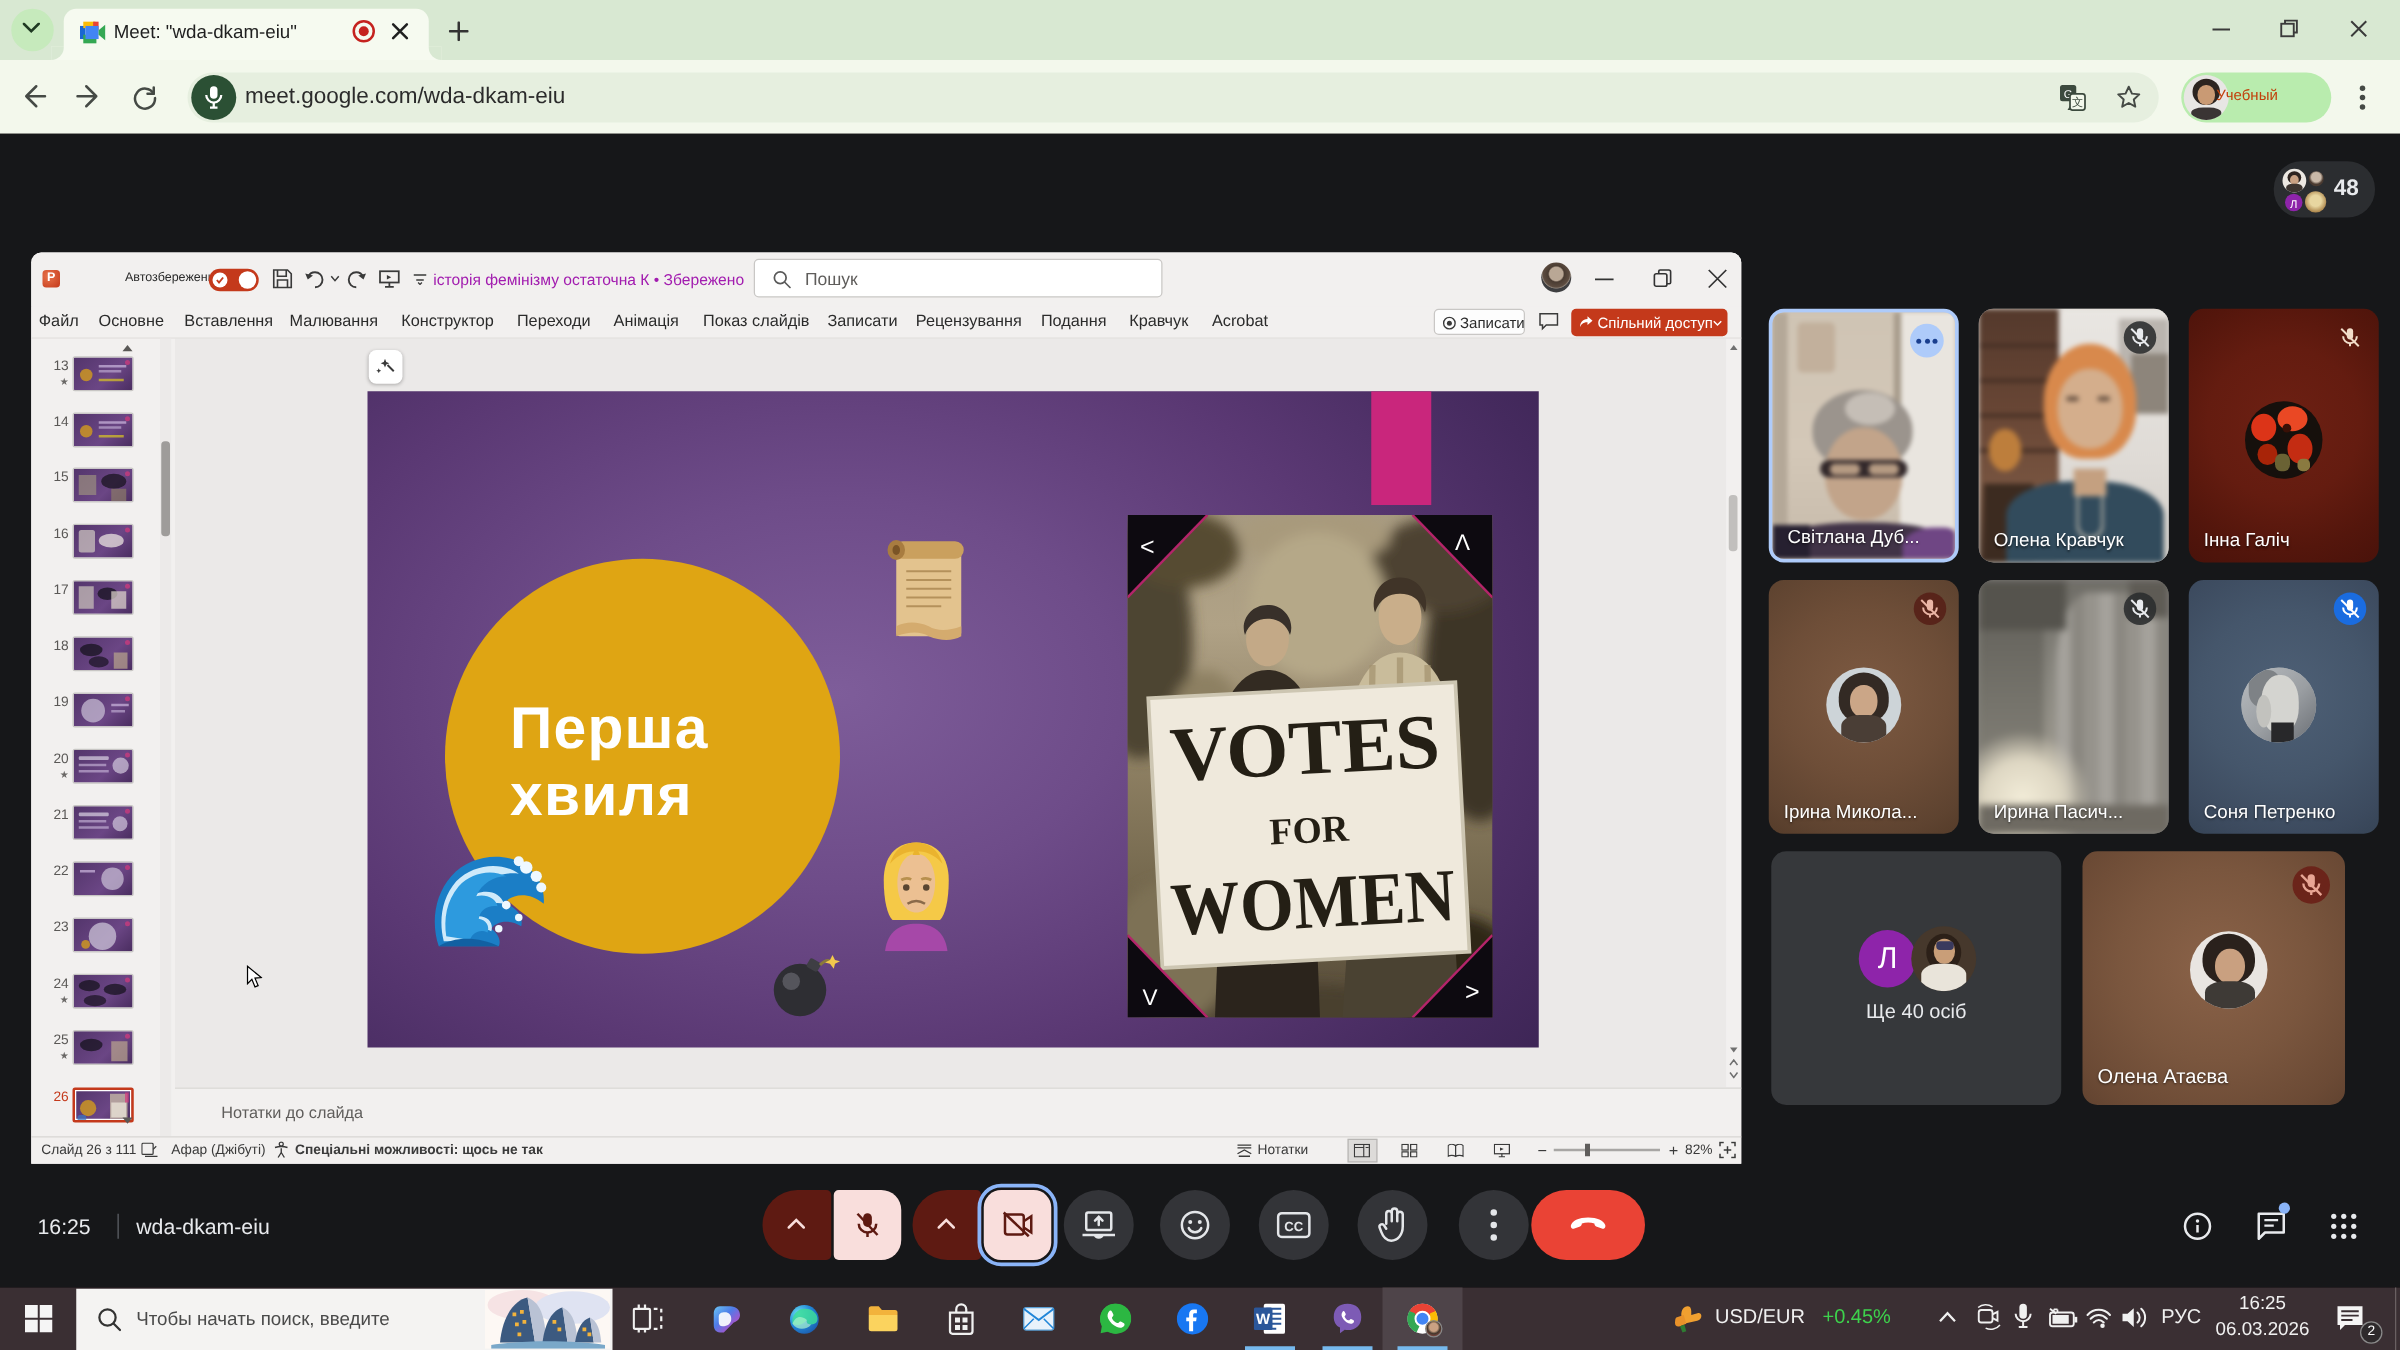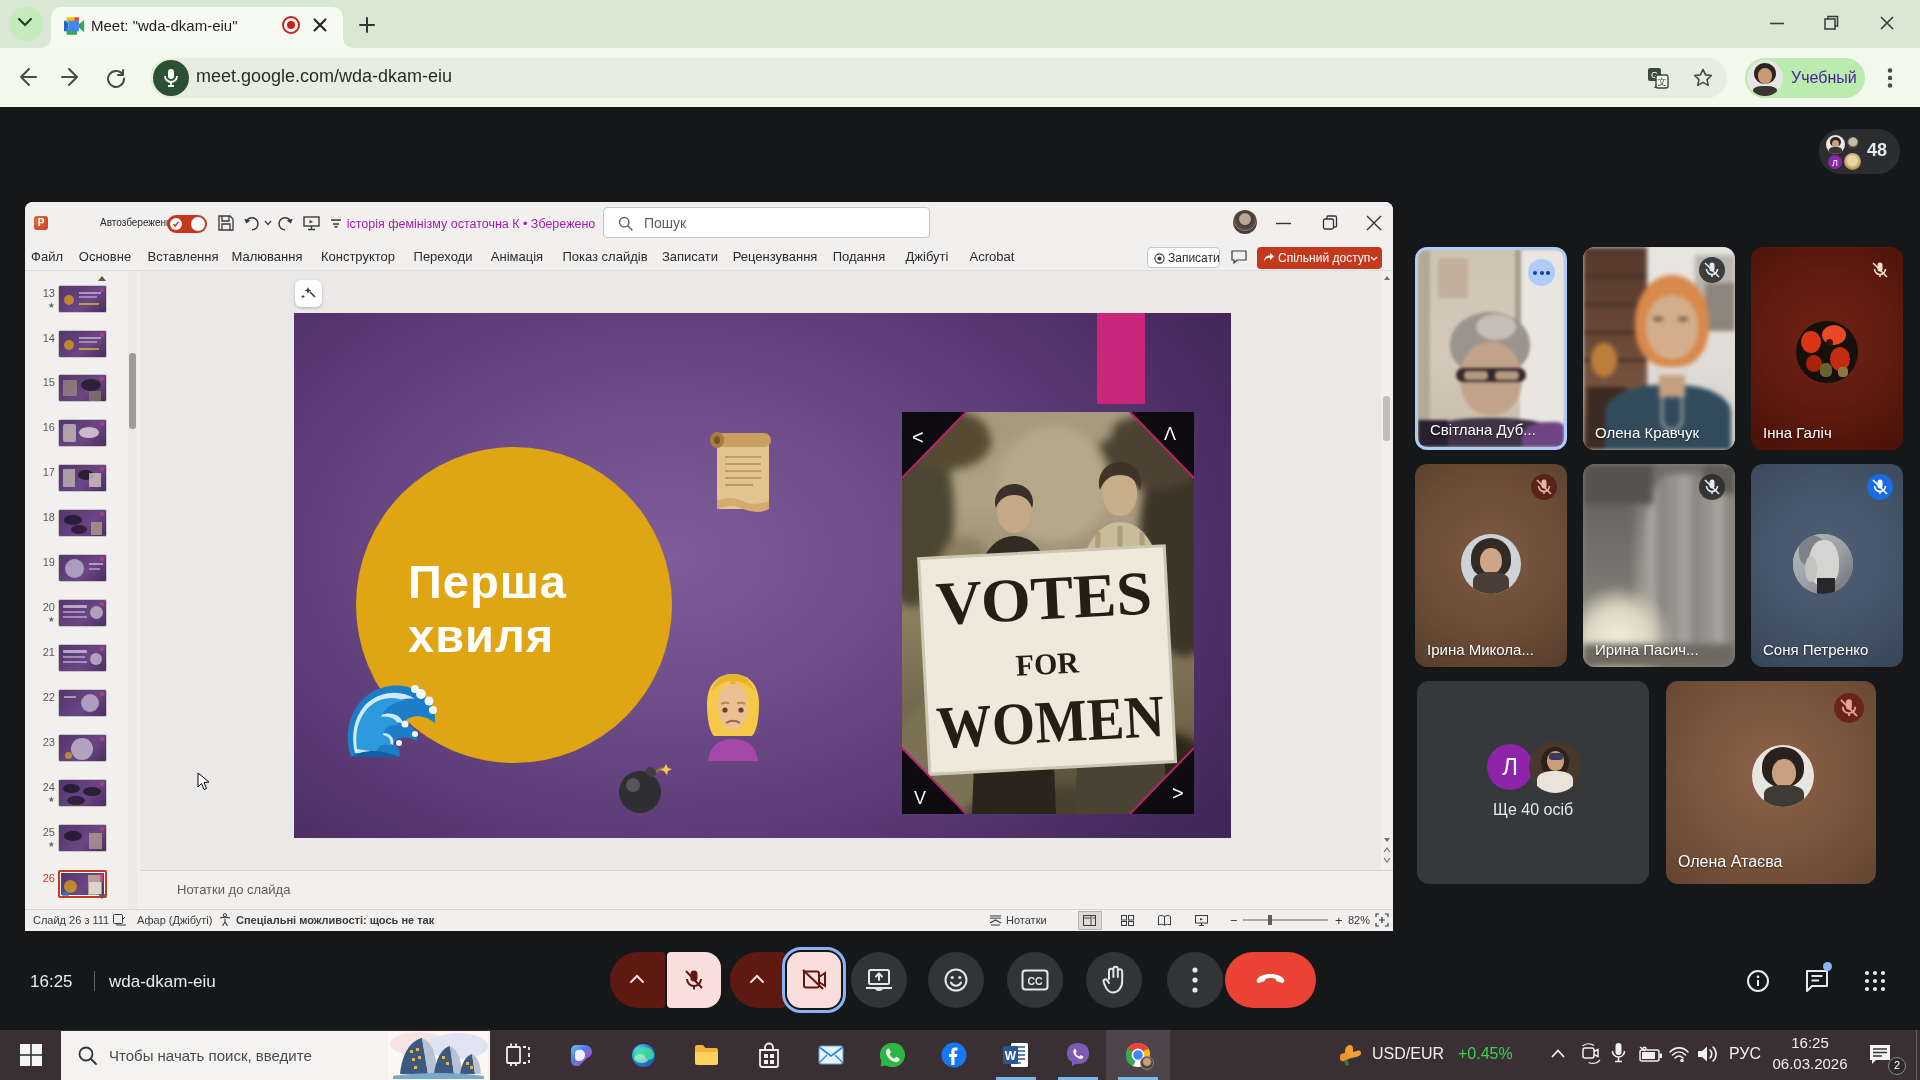--- a/index.html
+++ b/index.html
@@ -26,21 +26,21 @@
   
   #toolbar { position:absolute; left:0; top:48px; width:1920px; height:59px; background:#f3f8ec; }
   #urlpill { position:absolute; left:150px; top:10px; width:1577px; height:40px; border-radius:20px; background:#e6efdf; }
   #miccirc { position:absolute; left:153px; top:12px; width:36px; height:36px; border-radius:50%; background:#2b5034; }
   #urltext { position:absolute; left:196px; top:18px; font-size:18px; color:#2b2b2b; }
   #profile { position:absolute; left:1745px; top:10px; width:120px; height:40px; border-radius:20px; background:#b9ecae; }
   #profile .av { position:absolute; left:2px; top:2px; width:36px; height:36px; border-radius:50%; background:#e8e6e4; overflow:hidden; }
   #profile .av i { position:absolute; left:7px; top:3px; width:22px; height:21px; border-radius:50%; background:#2c2420; }
   #profile .av u { position:absolute; left:11px; top:8px; width:14px; height:16px; border-radius:48%; background:#c99a74; }
   #profile .av s { position:absolute; left:6px; top:26px; width:24px; height:10px; border-radius:40% 40% 0 0; background:#3a3434; }
-  #profile .nm { position:absolute; left:46px; top:11px; font-size:16px; color:#4c1d95; }
+  #profile .nm { position:absolute; left:28px; top:11px; font-size:12px; color:#c2410c; }
 
   
   #meet { position:absolute; left:0; top:107px; width:1920px; height:923px; background:#161719; }
   #spkbar { position:absolute; left:22px; top:22px; width:1773px; height:49px; border-radius:10px; background:#434649; }
   #spkbar .av { position:absolute; left:18px; top:9px; width:31px; height:31px; border-radius:50%; background:#ded9d2; overflow:hidden; }
   #spkbar .av:before { content:""; position:absolute; left:6px; top:2px; width:19px; height:17px; border-radius:50%; background:#5a5048; }
   #spkbar .av:after { content:""; position:absolute; left:9px; top:7px; width:13px; height:14px; border-radius:48%; background:#c9a183; box-shadow:0 14px 0 2px #e8e4de; }
   #spkbar .nm { position:absolute; left:68px; top:14px; font-size:17px; font-weight:bold; color:#e9eaec; letter-spacing:.2px; }
   #chip48 { position:absolute; left:1819px; top:22px; width:81px; height:45px; border-radius:22px; background:#2b2d30; }
 
@@ -229,21 +229,21 @@
         <span class="mi" style="left:80px;">Основне</span>
         <span class="mi" style="left:158px;">Вставлення</span>
         <span class="mi" style="left:242px;">Малювання</span>
         <span class="mi" style="left:333px;">Конструктор</span>
         <span class="mi" style="left:418px;">Переходи</span>
         <span class="mi" style="left:492px;">Анімація</span>
         <span class="mi" style="left:580px;">Показ слайдів</span>
         <span class="mi" style="left:665px;">Записати</span>
         <span class="mi" style="left:750px;">Рецензування</span>
         <span class="mi" style="left:834px;">Подання</span>
-        <span class="mi" style="left:902px;">Джібуті</span>
+        <span class="mi" style="left:902px;">Кравчук</span>
         <span class="mi" style="left:967px;">Acrobat</span>
         <div class="abs" style="left:1122px;top:2px;width:73px;height:21px;background:#fdfdfd;border:1px solid #c9c7c5;border-radius:4px;">
           <svg class="abs" style="left:6px;top:5px;" width="11" height="11" viewBox="0 0 11 11">
               <circle cx="5.5" cy="5.5" r="4.6" fill="none" stroke="#3a3a3a" stroke-width="1.1"></circle>
               <circle cx="5.5" cy="5.5" r="2" fill="#3a3a3a"></circle>
             </svg>
           <div class="abs" style="left:20px;top:3px;font-size:12px;color:#2b2b2b;">Записати</div>
         </div>
         <svg class="abs" style="left:1206px;top:5px;" width="16" height="15" viewBox="0 0 16 15">
             <path d="M1 1 H15 V10 H6 L3 13 V10 H1 Z" fill="none" stroke="#3a3a3a" stroke-width="1.2"></path>

